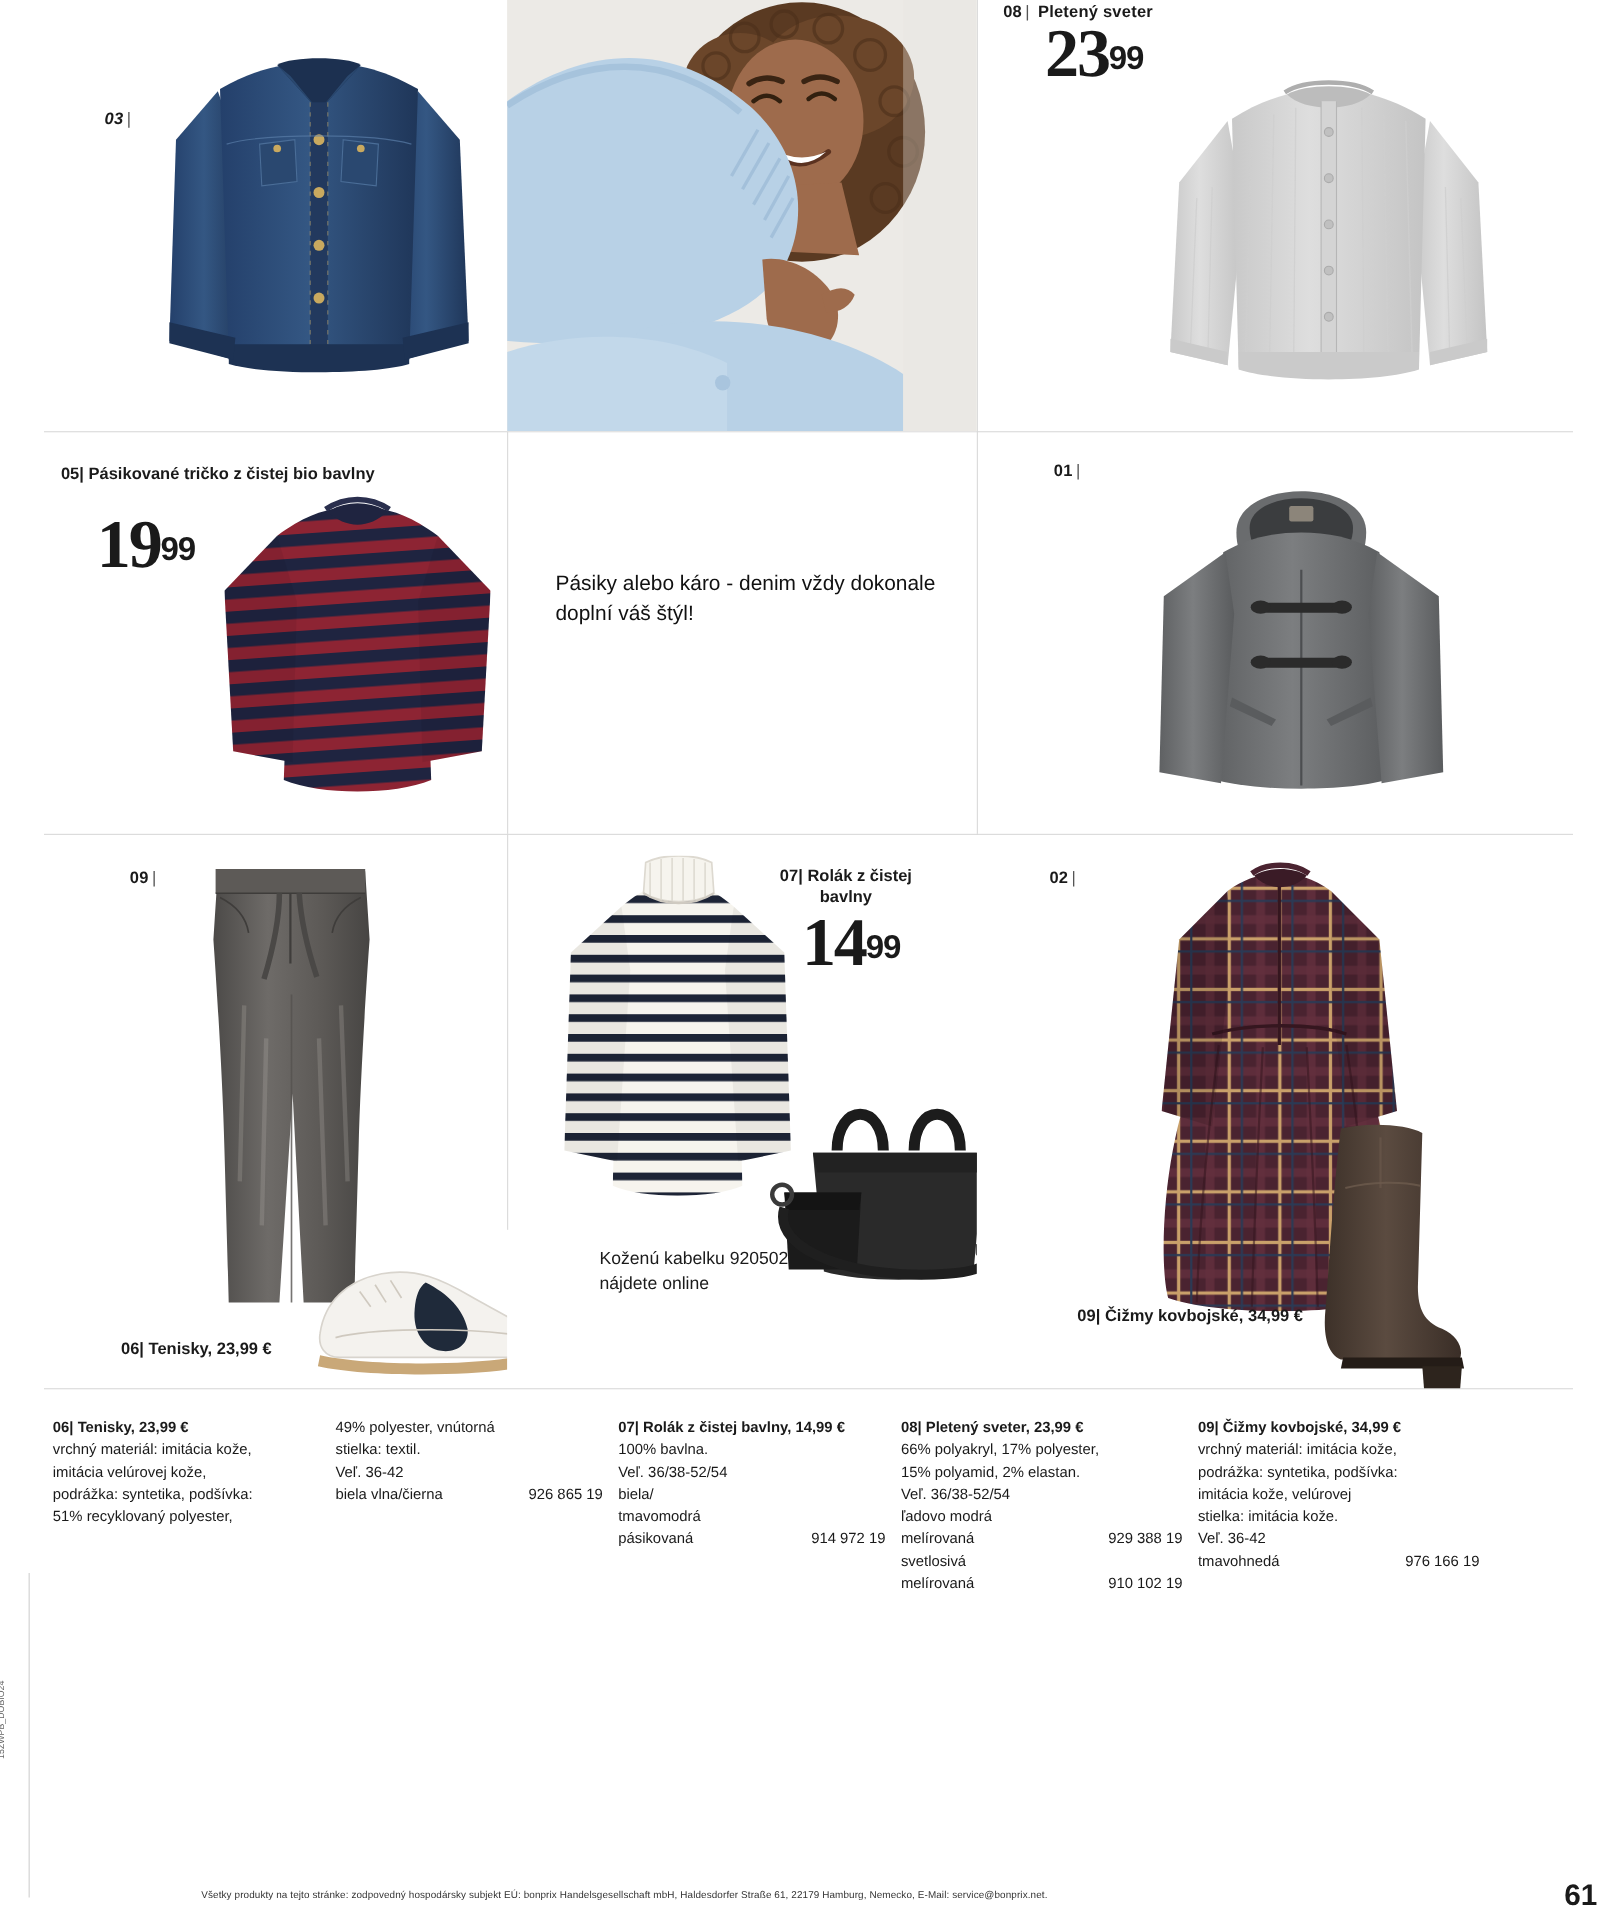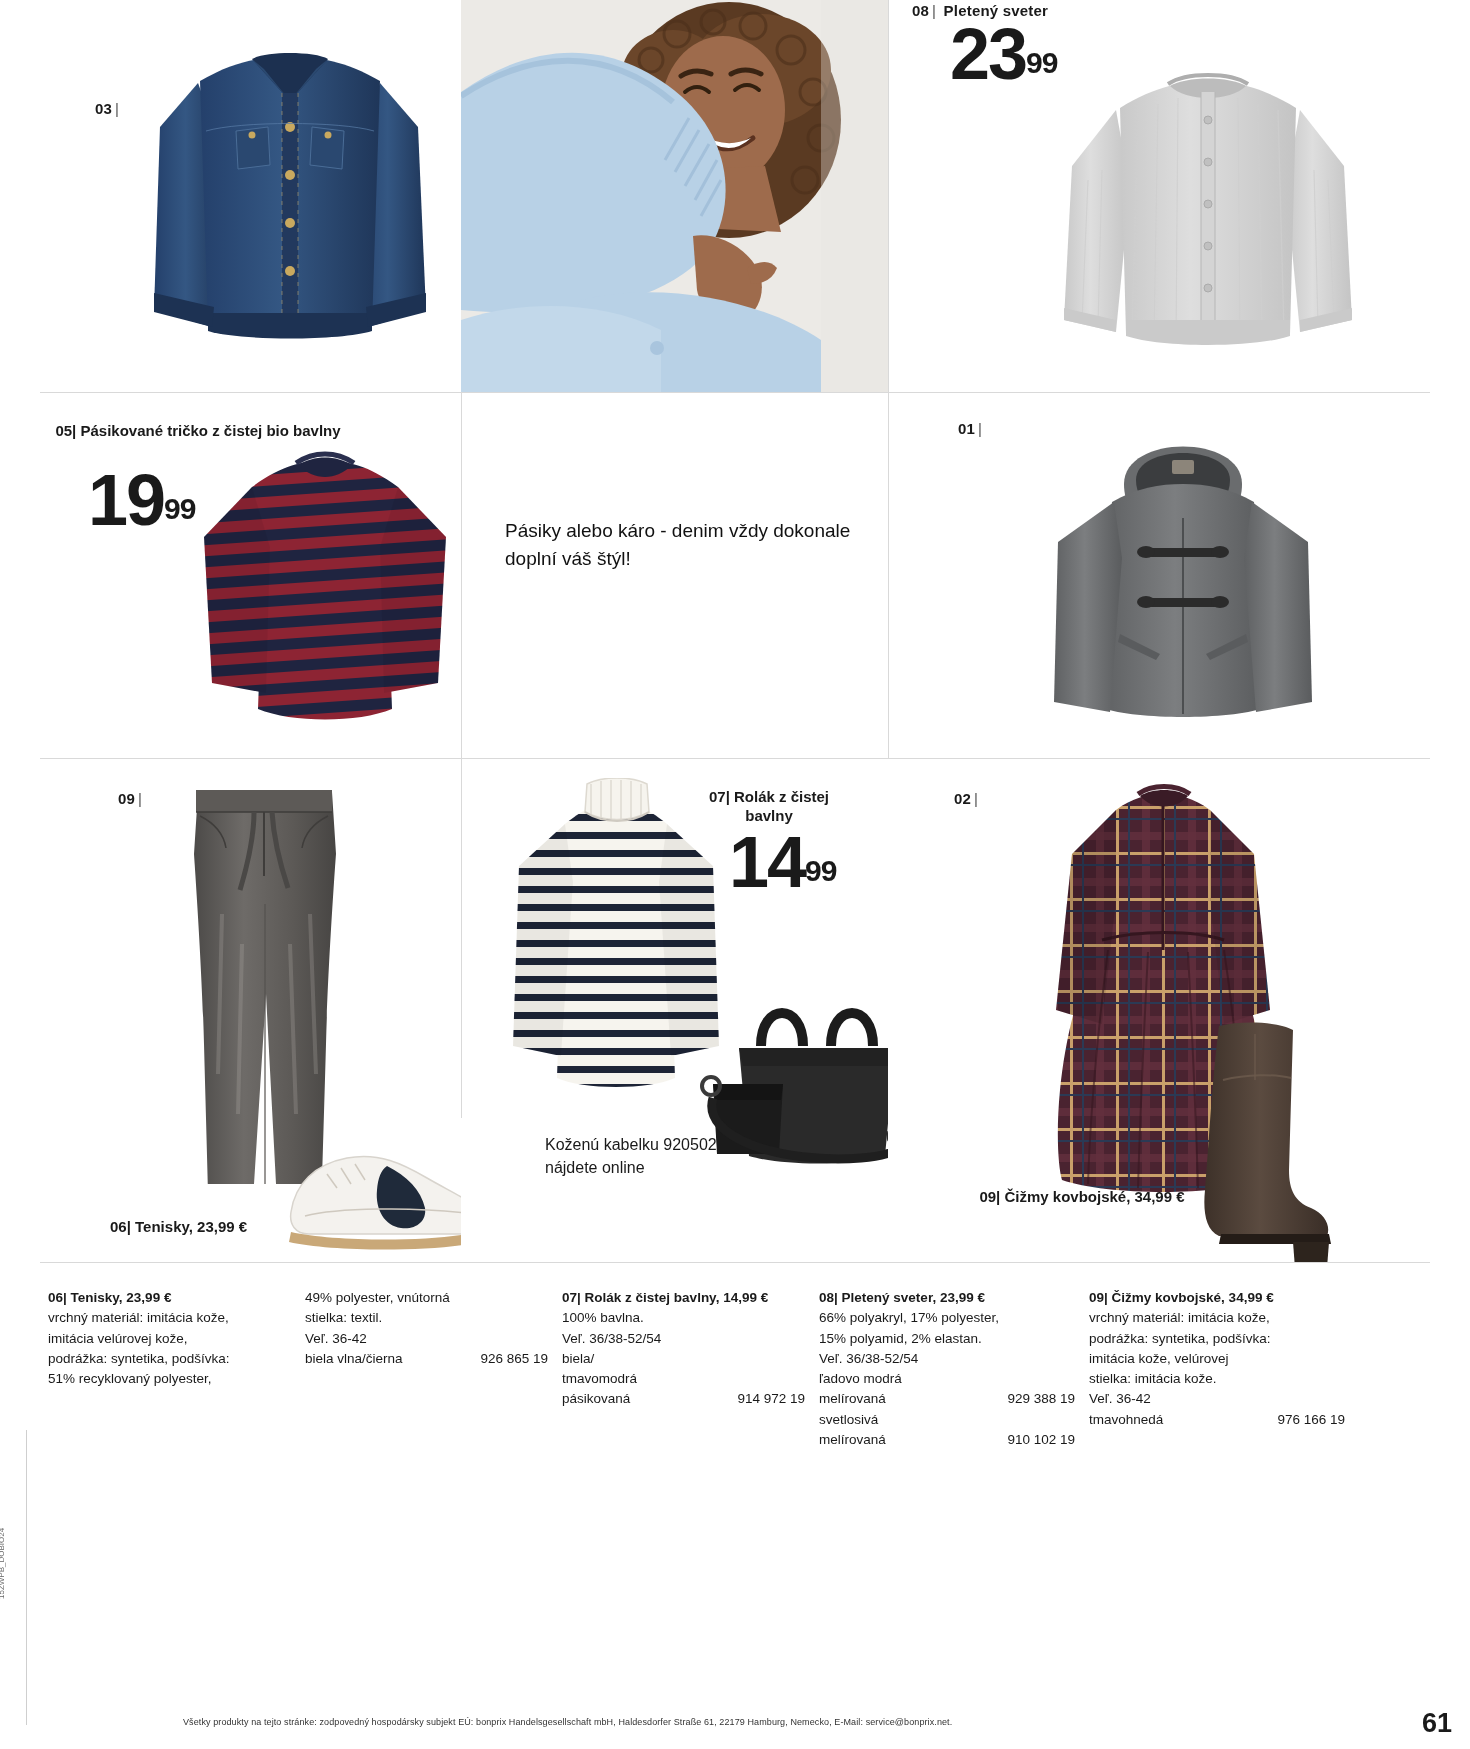--- a/index.html
+++ b/index.html
@@ -16,21 +16,21 @@
   
   .hline { position:absolute; background:#d9d9d9; height:1px; }
   .vline { position:absolute; background:#d9d9d9; width:1px; }
 
   
   .code { font-size:15px; font-weight:700; letter-spacing:.2px; }
   .code .bar { font-weight:400; color:#555; padding:0 3px; }
   .prodname { font-size:15px; font-weight:700; line-height:1.25;text-align:center; }
 
   .price { font-weight:700; font-family:"Liberation Sans", sans-serif; line-height:.9; }
-  .price .big { font-size:72px; letter-spacing:-2px; }
+  .price .big { font-size:62px; letter-spacing:-2px;font-family:Liberation Serif, serif; }
   .price .cents { font-size:30px; vertical-align:super; letter-spacing:-1px; }
 
   
   .headline {
     position:absolute; left:505px; top:495px; width:400px;
   }
   .headline h1 {
     margin:0; font-size:41px; line-height:1.25; font-weight:700;
     letter-spacing:-.5px;
   }
@@ -90,21 +90,21 @@
 
 <div class="hline" style="left:40px; top:392px; width:1390px;"></div>
 <div class="hline" style="left:40px; top:758px; width:1390px;"></div>
 <div class="hline" style="left:40px; top:1262px; width:1390px;"></div>
 <div class="vline" style="left:461px; top:392px; height:366px;"></div>
 <div class="vline" style="left:888px; top:0px; height:758px;"></div>
 <div class="vline" style="left:461px; top:758px; height:360px;"></div>
 <div class="vline" style="left:888px; top:758px; height:1px;"></div>
 
 <div class="cell" style="left:40px; top:0; width:421px; height:392px;">
-  <div class="code" style="position:absolute; left:55px; top:100px;">
+  <div class="code" style="position:absolute; left:55px; top:100px;font-style:italic;">
     <span>03</span><span class="bar">|</span>
   </div>
   <svg width="300" height="330" viewBox="0 0 300 330" style="position:absolute; left:100px; top:35px;">
     <defs>
       <linearGradient id="dn" x1="0" y1="0" x2="1" y2="0">
         <stop offset="0%" stop-color="#24406b"></stop>
         <stop offset="45%" stop-color="#345783"></stop>
         <stop offset="100%" stop-color="#1f3659"></stop>
       </linearGradient>
     </defs>

